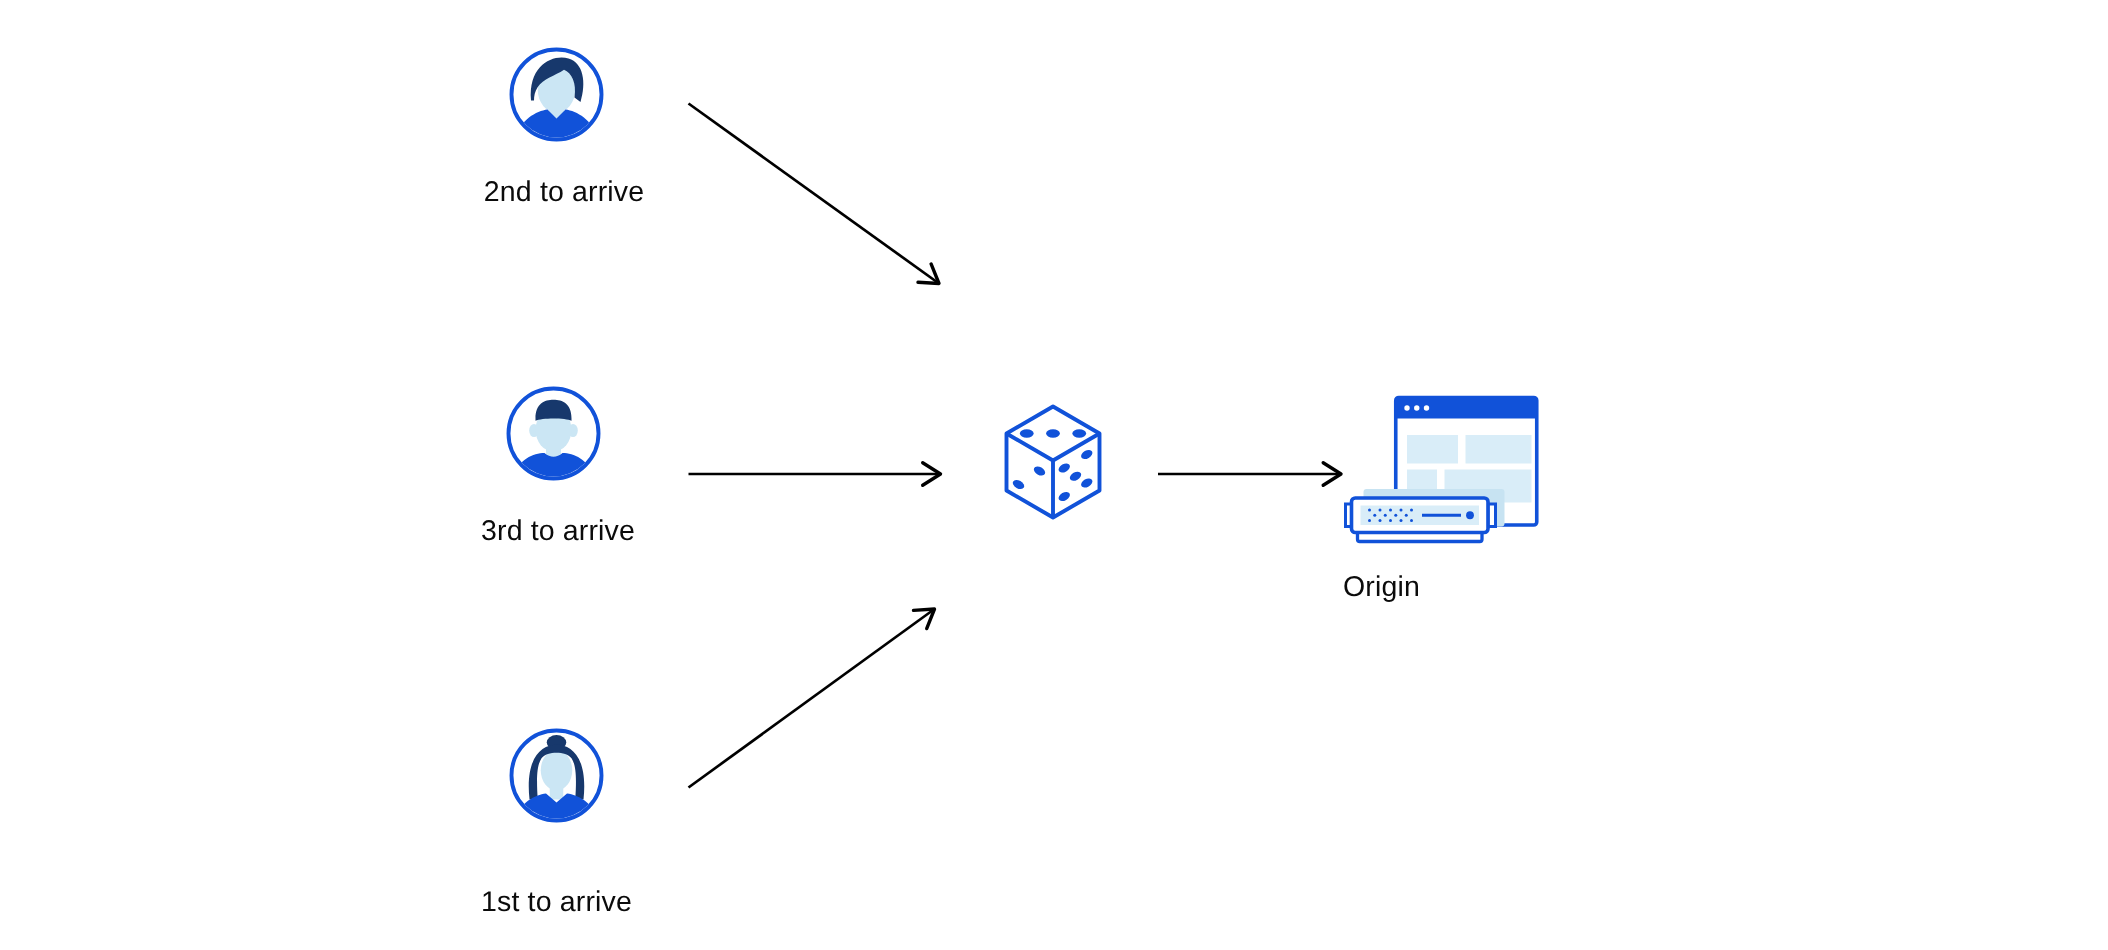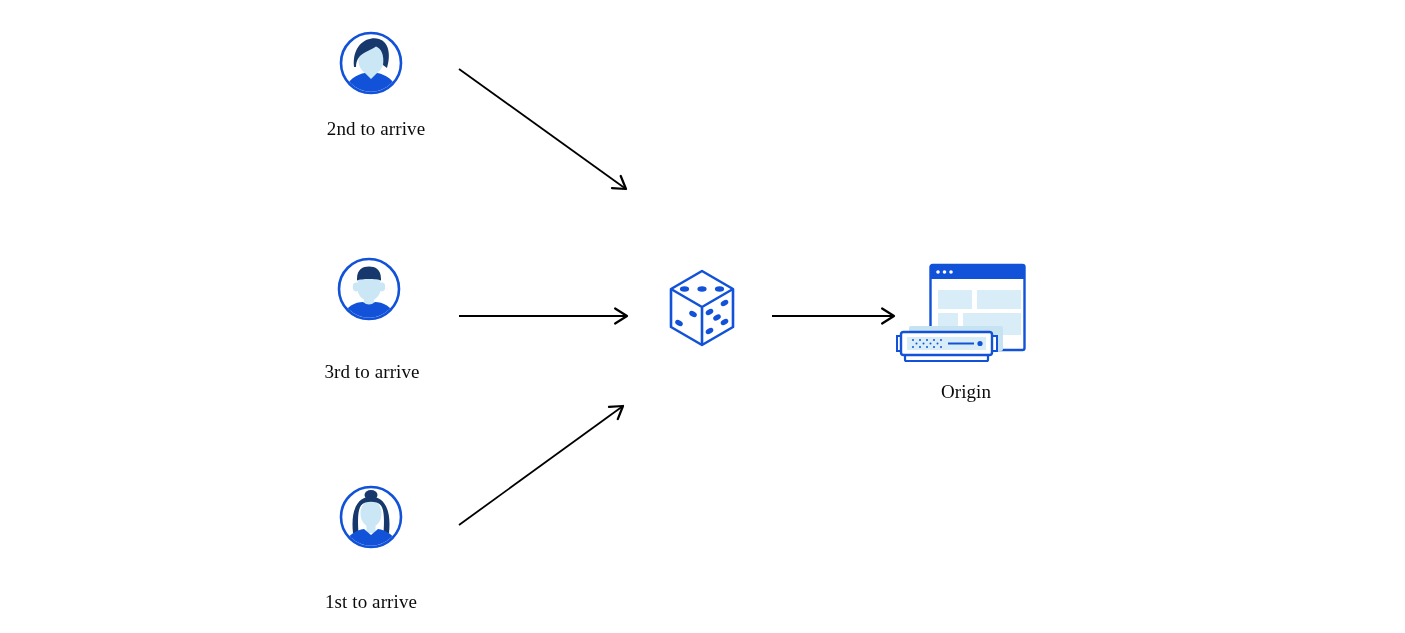--- a/index.html
+++ b/index.html
@@ -1,18 +1,18 @@
 <!DOCTYPE html>
 <html style="--primary-blue: #1152d9; --dark-navy: #17386c; --face-light-blue: #cbe6f4; --panel-light-blue: #d9edf8; --shadow-light-blue: #c7e3f2; --arrow-black: #000000; --text-black: #0b0b0b;"><head>
 <meta charset="utf-8">
 <style>
   html,body{margin:0;padding:0;background:#fff;}
   #canvas{
     position:relative;width:1405px;height:633px;background:#fff;overflow:hidden;
-    font-family:Liberation Serif, serif;
+    font-family:Liberation Sans, sans-serif;
   }
   .abs{position:absolute;}
   .node-label{
     position:absolute;transform:translateX(-50%);
     font-size:19px;line-height:23px;color:var(--text-black,#0b0b0b);
     white-space:nowrap;letter-spacing:0.1px;
   }
   
   .ring{fill:#ffffff;stroke:var(--primary-blue);stroke-width:2.6;}
   .f-navy{fill:var(--dark-navy);}
@@ -69,21 +69,21 @@
     <g clip-path="url(#clipB)">
       <ellipse cx="19" cy="30" rx="3.2" ry="4.4" class="f-face"></ellipse>
       <ellipse cx="45" cy="30" rx="3.2" ry="4.4" class="f-face"></ellipse>
       <rect x="27" y="38" width="10" height="12" class="f-face"></rect>
       <ellipse cx="32" cy="29.5" rx="12" ry="14.5" class="f-face"></ellipse>
       <path class="f-navy" d="M20,22 C20,12 26,9.5 32,9.5 C38,9.5 44,12 44,22
                L44,23.5 C40,21.5 24,21.5 20,23.5 Z"></path>
       <path class="f-blue" d="M4,64 C7,50 18,45 26,45 Q32,50 38,45 C46,45 57,50 60,64 Z"></path>
     </g>
   </svg>
-  <div class="node-label" style="left:372px;top:360px">3rd to arrive</div>
+  <div class="node-label" style="left:372px;top:343px">3rd to arrive</div>
 
   <svg class="abs" style="left:339px;top:485px" width="64" height="64" viewBox="0 0 64 64">
     <defs>
         <clipPath id="clipC">
           <circle cx="32" cy="32" r="28.7"></circle>
         </clipPath>
       </defs>
     <circle cx="32" cy="32" r="30" class="ring"></circle>
     <g clip-path="url(#clipC)">
       <ellipse cx="32" cy="10" rx="6.5" ry="5" class="f-navy"></ellipse>
@@ -150,15 +150,15 @@
         <circle cx="19" cy="87" r="1"></circle>
           <circle cx="26" cy="87" r="1"></circle>
           <circle cx="33" cy="87" r="1"></circle>
           <circle cx="40" cy="87" r="1"></circle>
           <circle cx="47" cy="87" r="1"></circle>
       </g>
       <line x1="54" y1="83.5" x2="80" y2="83.5" class="s-blue-line" stroke-width="2"></line>
       <circle cx="86" cy="83.5" r="2.6" class="f-blue"></circle>
     </g>
   </svg>
-  <div class="node-label" style="left:966px;top:380px">Origin</div>
+  <div class="node-label" style="left:921px;top:380px">Origin</div>
 
 </div>
 
 </body></html>

